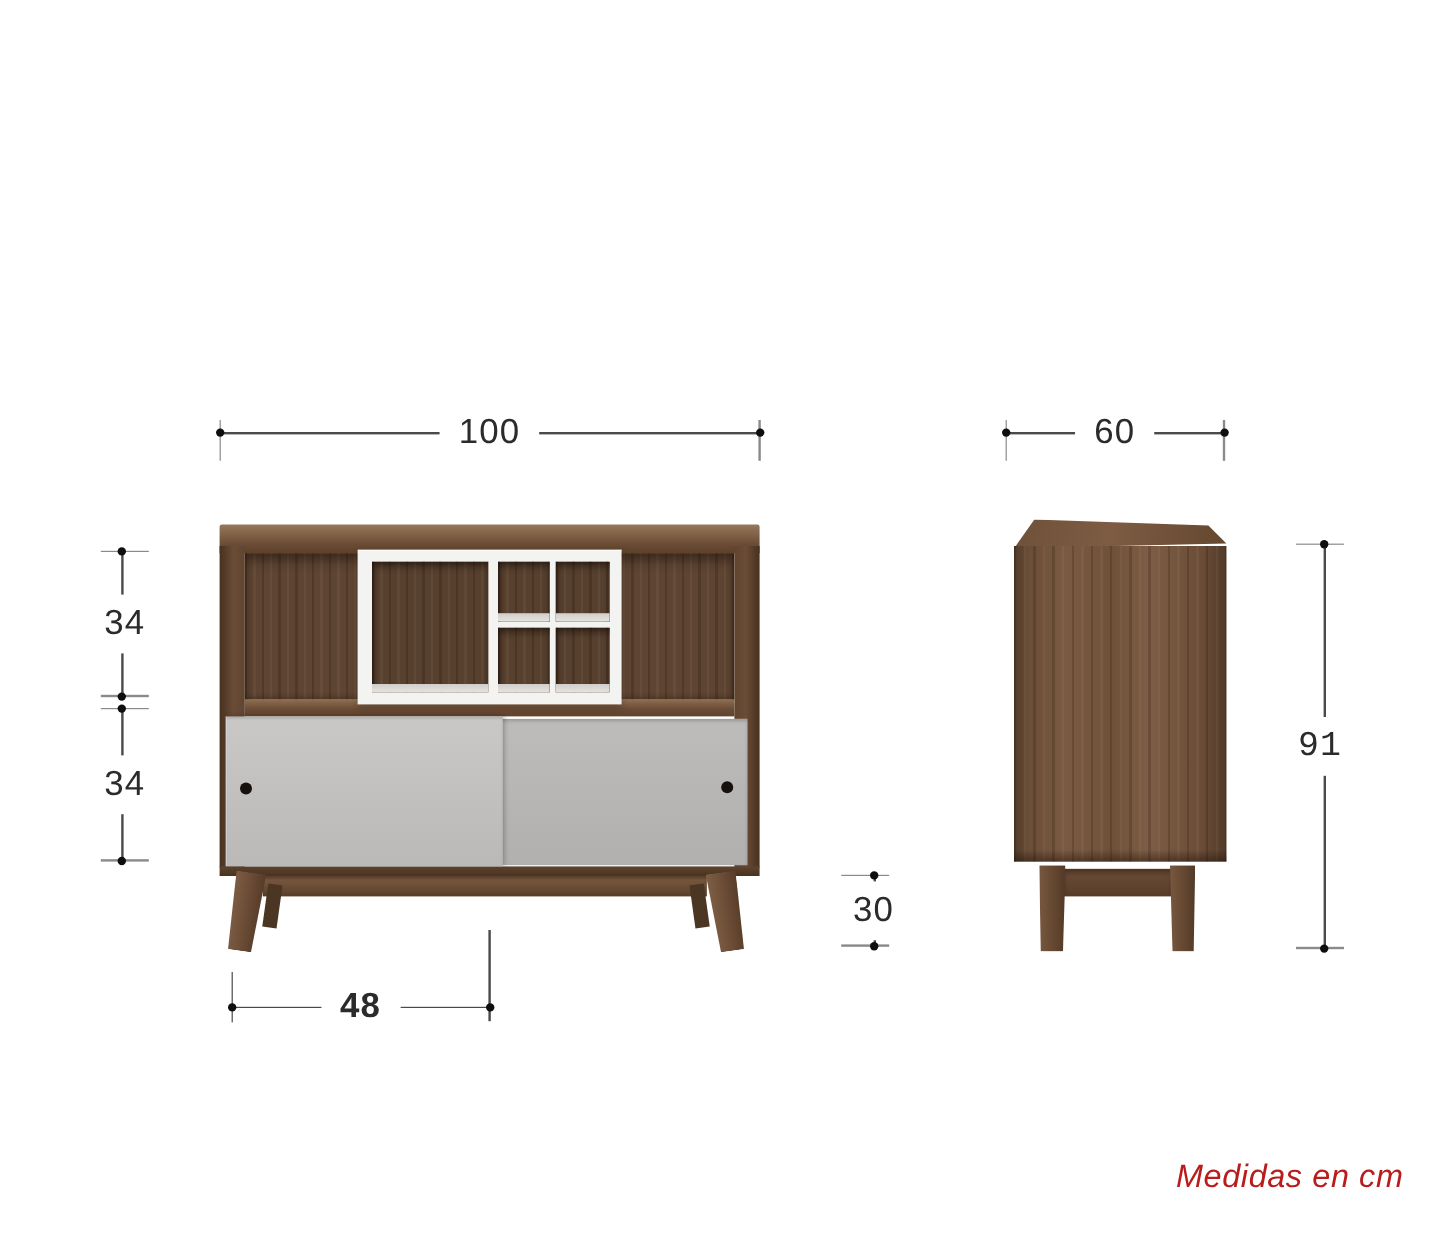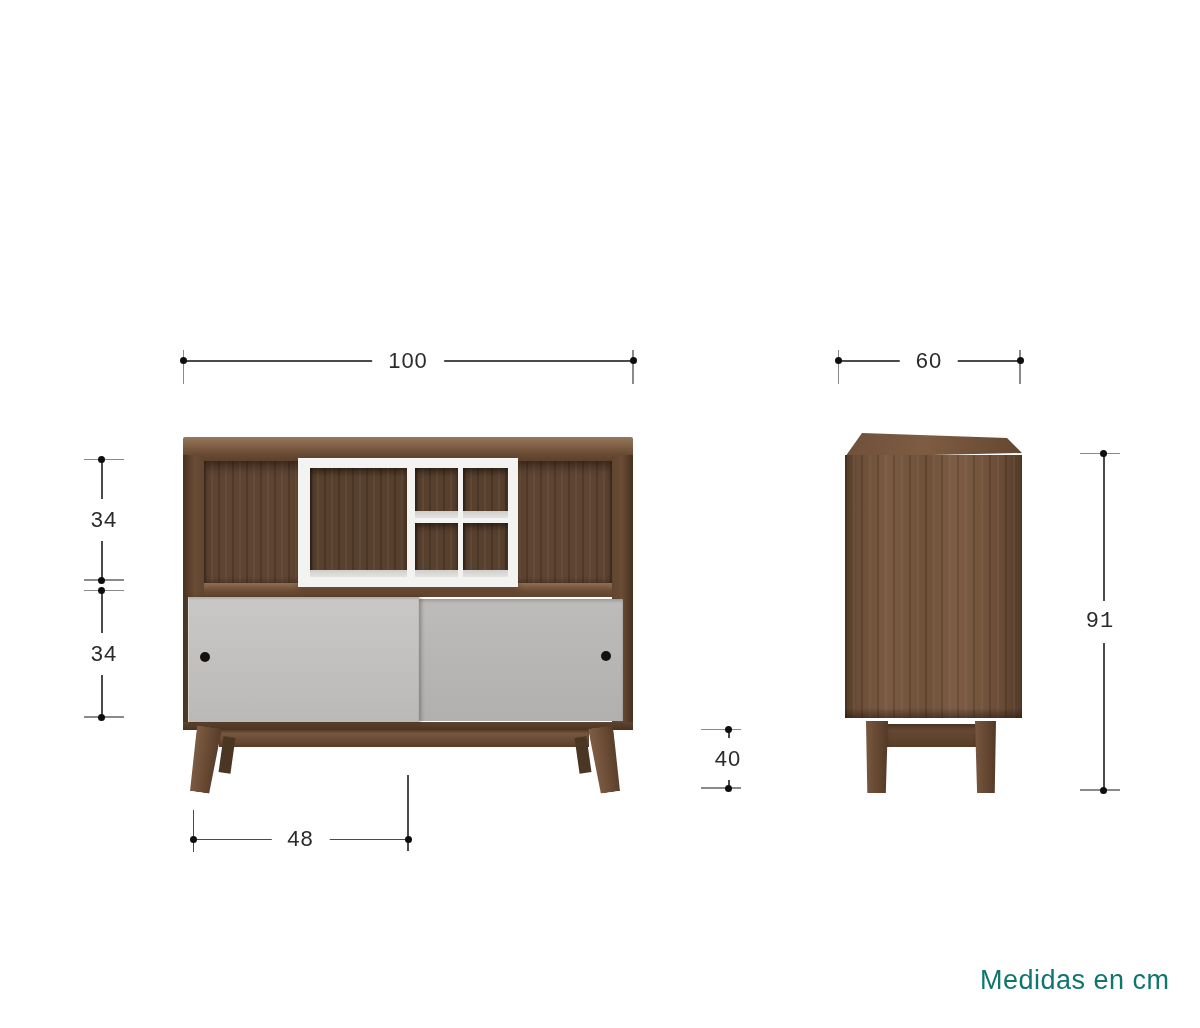--- a/index.html
+++ b/index.html
@@ -11,21 +11,21 @@
 
   
   .dim{position:absolute;}
   .dim .hline{position:absolute;left:0;right:0;height:1.5px;background:var(--dim-line,#4a4a4a);}
   .dim .vline{position:absolute;top:0;bottom:0;width:1.5px;background:var(--dim-line,#4a4a4a);}
   .dim .vtick{position:absolute;width:1.5px;background:var(--dim-tick,#8a8a8a);}
   .dim .htick{position:absolute;height:1.5px;left:0;right:0;background:var(--dim-tick,#6f6f6f);}
   .dim .dot{position:absolute;width:7px;height:7px;border-radius:50%;background:var(--dim-dot,#0e0e0e);}
   .dim .lbl{
     position:absolute;transform:translate(-50%,-50%);background:var(--background,#fff);
-    color:var(--dim-text,#2b2b2b);font-size:22px;letter-spacing:1px;line-height:1;
+    color:var(--dim-text,#2b2b2b);font-size:29px;letter-spacing:1px;line-height:1;
     white-space:nowrap;z-index:3;
   }
   .dim .lbl.h{padding:6px 16px;}
   .dim .lbl.v{padding:10px 6px;}
 
   
   .grainV{
     background-image:repeating-linear-gradient(90deg,
       rgba(30,18,9,.22) 0px, rgba(30,18,9,.22) 2px,
       rgba(0,0,0,0) 2px, rgba(0,0,0,0) 7px,
@@ -92,21 +92,21 @@
     background:linear-gradient(180deg,#6c4d37 0%,#573d29 100%);
     box-shadow:inset 0 3px 4px rgba(20,10,4,.4);}
   .s-leg-l{left:866px;top:721px;width:22px;height:72px;
     background:linear-gradient(90deg,#77573f 0%,#634630 60%,#523a27 100%);
     clip-path:polygon(0 0,100% 0,90% 100%,6% 100%);}
   .s-leg-r{left:975px;top:721px;width:21px;height:72px;
     background:linear-gradient(90deg,#77573f 0%,#634630 60%,#523a27 100%);
     clip-path:polygon(0 0,100% 0,94% 100%,10% 100%);}
 
   
-  .note{left:980px;top:964px;font-size:27px;color:#0f766e;letter-spacing:.5px;line-height:1.2;}
+  .note{left:980px;top:964px;font-size:27px;color:#b91c1c;letter-spacing:.5px;line-height:1.2;font-style:italic;}
 </style>
 </head>
 <body>
 
 <div class="canvas">
 
   <div>
 
     <div class="dim" style="left:183px;top:350px;width:450px;height:34px;">
       <div class="vtick" style="left:-0.5px;top:0;height:34px;"></div>
@@ -172,24 +172,24 @@
     <div class="leg f-backleg-r"></div>
     <div class="leg f-leg-l"></div>
     <div class="leg f-leg-r"></div>
 
     <div class="dim" style="left:701px;top:729px;width:40px;height:59px;">
       <div class="htick" style="top:-0.5px;"></div>
       <div class="htick" style="bottom:-0.5px;"></div>
       <div class="vline" style="left:27px;"></div>
       <div class="dot" style="left:24px;top:-3.5px;"></div>
       <div class="dot" style="left:24px;bottom:-3.5px;"></div>
-      <span class="lbl v" style="left:27px;top:50%;">40</span>
-    </div>
-
-    <div class="dim" style="left:193px;top:775px;width:215px;height:77px;">
+      <span class="lbl v" style="left:27px;top:50%;">30</span>
+    </div>
+
+    <div class="dim" style="left:193px;top:775px;width:215px;height:77px;font-weight:bold;">
       <div class="vtick" style="left:-0.5px;top:35px;height:42px;background:var(--dim-line,#4a4a4a);"></div>
       <div class="vtick" style="right:-0.5px;top:0;height:76px;background:var(--dim-line,#4a4a4a);"></div>
       <div class="hline" style="top:63.5px;"></div>
       <div class="dot" style="left:-3.5px;top:60.5px;"></div>
       <div class="dot" style="right:-3.5px;top:60.5px;"></div>
       <span class="lbl h" style="left:50%;top:64px;">48</span>
     </div>
   </div>
 
   <div>

